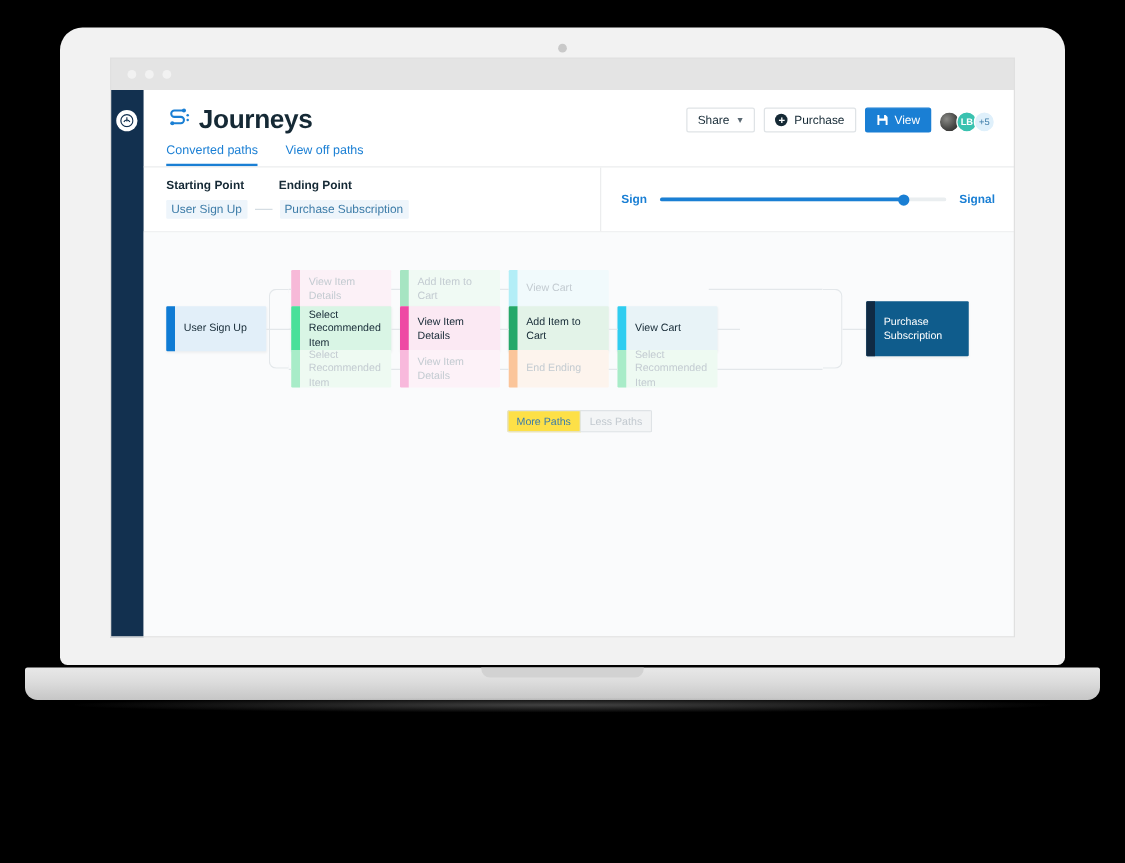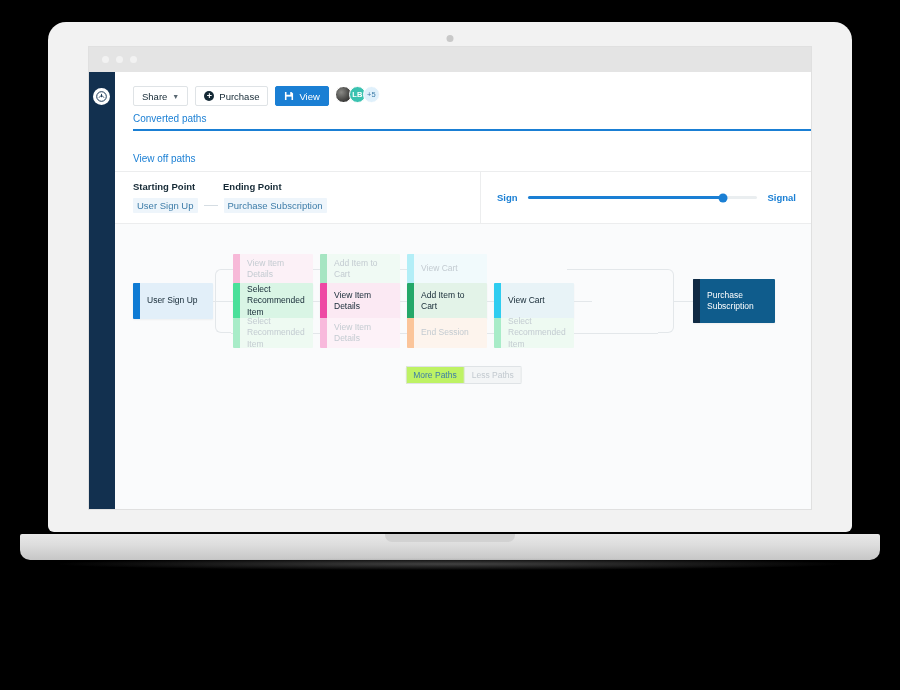--- a/index.html
+++ b/index.html
@@ -76,21 +76,21 @@
 
   .app-header {
     padding: 12px 16px 0 18px;
     display: flex; align-items: flex-start; justify-content: space-between;
   }
   .brand { display: flex; align-items: center; gap: 7px; }
   .brand-title {
     font-size: 21px; font-weight: 700; color: #152935; letter-spacing: -.3px;
   }
 
-  .toolbar { display: flex; align-items: flex-start; gap: 7px; padding-top: 2px; }
+  .toolbar { display: flex; align-items: flex-end; gap: 7px; padding-top: 2px; }
   .btn {
     height: 20px; display: inline-flex; align-items: center; gap: 5px;
     padding: 0 8px; font-size: 9.5px; color: #152935;
     background: #fff; border: 1px solid #dfe3e6; border-radius: 2px;
     white-space: nowrap; cursor: pointer;
   }
   .btn.primary { background: #1a7fd4; border-color: #1a7fd4; color: #fff; font-weight: 400; }
   .caret { font-size: 7px; color: #5a6872; }
   .plus-ico {
     width: 10px; height: 10px; border-radius: 50%;
@@ -101,21 +101,21 @@
 
   .avatars { display: flex; align-items: center; margin-left: 2px; }
   .av { width: 17px; height: 17px; border-radius: 50%; margin-left: -3px;
         display: flex; align-items: center; justify-content: center;
         font-size: 7.5px; font-weight: 700; color: #fff; border: 1px solid #fff; }
   .av.photo { background: radial-gradient(circle at 35% 35%, #8a8a86 0%, #4a4a48 55%, #1f1f1e 100%); }
   .av.lb { background: #3ac2b0; }
   .av.more { background: #dff0fb; color: #3d7ca8; font-weight: 400; font-size: 7.5px; }
 
   
-  .tabs { display: flex; gap: 22px; padding: 7px 0 0 18px; flex-direction: column; }
+  .tabs { display: flex; gap: 22px; padding: 7px 0 0 18px; }
   .tab {
     font-size: 10px; color: #1a7fd4; padding-bottom: 5px;
     border-bottom: 2px solid transparent; cursor: pointer;
   }
   .tab.active { border-bottom-color: #1a7fd4; }
 
   
   .filters { display: flex; border-bottom: 1px solid #ecedee; border-top: 1px solid #ecedee; }
   .filters-left { flex: 0 0 366px; padding: 9px 18px 10px 18px; border-right: 1px solid #ecedee; }
   .fl-labels { display: flex; gap: 26px; font-size: 9.5px; font-weight: 700; color: #152935; }
@@ -156,21 +156,21 @@
 
   .conn-h { position: absolute; height: 1px; background: #e3e7ea; }
   .bracket { position: absolute; border: 1px solid #e3e7ea; }
 
   .paths-toggle {
     position: absolute; left: 50%; transform: translateX(-50%);
     display: flex; border-radius: 2px; overflow: hidden;
   }
   .pt-btn {
     font-size: 8.5px; padding: 3px 7px; border: 1px solid #dfe3e6; cursor: pointer;
-    background: #bef264; color: #3d7ca8;
+    background: #fde047; color: #3d7ca8;
   }
   .pt-btn.off { background: #f3f5f6; color: #c2c9cf; border-left: none; }
 
   .screen-edge {
     position: absolute; left: 40px; top: 24px; width: 724px; height: 464px;
     border: 1px solid #e0e0e0; pointer-events: none;
   }
 </style>
 </head>
 <body>
@@ -195,20 +195,32 @@
               <circle cx="8" cy="8" r="7" fill="none" stroke="#12304f" stroke-width="1.4"></circle>
               <path d="M4.5 9.5 C6 6.5, 10 6.5, 11.5 9.5" fill="none" stroke="#12304f" stroke-width="1.3"></path>
               <path d="M8 4.2 L8 9" stroke="#12304f" stroke-width="1.3"></path>
             </svg>
           </div>
         </div>
 
         <div class="app">
 
           <div class="app-header">
+            <div class="brand">
+              <span>
+                <svg width="19" height="17" viewBox="0 0 22 20" aria-hidden="true">
+                  <path d="M16 4 H7.5 a3 3 0 0 0 0 6 H13.5 a3 3 0 0 1 0 6 H6" fill="none" stroke="#1a7fd4" stroke-width="1.9" stroke-linecap="round"></path>
+                  <circle cx="16.5" cy="4" r="1.9" fill="#1a7fd4"></circle>
+                  <circle cx="5.5" cy="16" r="1.9" fill="#1a7fd4"></circle>
+                  <circle cx="20" cy="8.5" r="1.2" fill="#1a7fd4"></circle>
+                  <circle cx="20" cy="13" r="1.2" fill="#1a7fd4"></circle>
+                </svg>
+              </span>
+              <span class="brand-title">Journeys</span>
+            </div>
 
             <div class="toolbar">
               <div class="btn">
                 <span>Share</span>
                 <span class="caret">▼</span>
               </div>
 
               <div class="btn">
                 <span class="plus-ico">+</span>
                 <span>Purchase</span>
@@ -308,21 +320,21 @@
                   <div class="bar" style="background: rgb(168, 236, 200);"></div>
                   <div class="lbl" style="color: rgb(195, 203, 209);">Select Recommended Item</div>
                 </div>
                 <div class="node dim" style="left: 205px; top: 94px; width: 80px; height: 30px; background: rgb(253, 242, 248);">
                   <div class="bar" style="background: rgb(248, 185, 220);"></div>
                   <div class="lbl" style="color: rgb(195, 203, 209);">View Item Details</div>
                 </div>
                 <div class="conn-h" style="left: 198px; top: 109px; width: 7px;"></div>
                 <div class="node dim" style="left: 292px; top: 94px; width: 80px; height: 30px; background: rgb(253, 244, 237);">
                   <div class="bar" style="background: rgb(251, 197, 154);"></div>
-                  <div class="lbl" style="color: rgb(195, 203, 209);">End Session</div>
+                  <div class="lbl" style="color: rgb(195, 203, 209);">End Ending</div>
                 </div>
                 <div class="conn-h" style="left: 285px; top: 109px; width: 7px;"></div>
                 <div class="node dim" style="left: 379px; top: 94px; width: 80px; height: 30px; background: rgb(238, 250, 242);">
                   <div class="bar" style="background: rgb(168, 236, 200);"></div>
                   <div class="lbl" style="color: rgb(195, 203, 209);">Select Recommended Item</div>
                 </div>
                 <div class="conn-h" style="left: 372px; top: 109px; width: 7px;"></div>
                 <div class="conn-h" style="left: 116px; top: 109px; width: 2px;"></div>
                 <div class="bracket" style="left: 543px; top: 45px; width: 16px; height: 64px; border-left: none; border-radius: 0px 6px 6px 0px;"></div>
                 <div class="conn-h" style="left: 452px; top: 45px; width: 91px;"></div>

